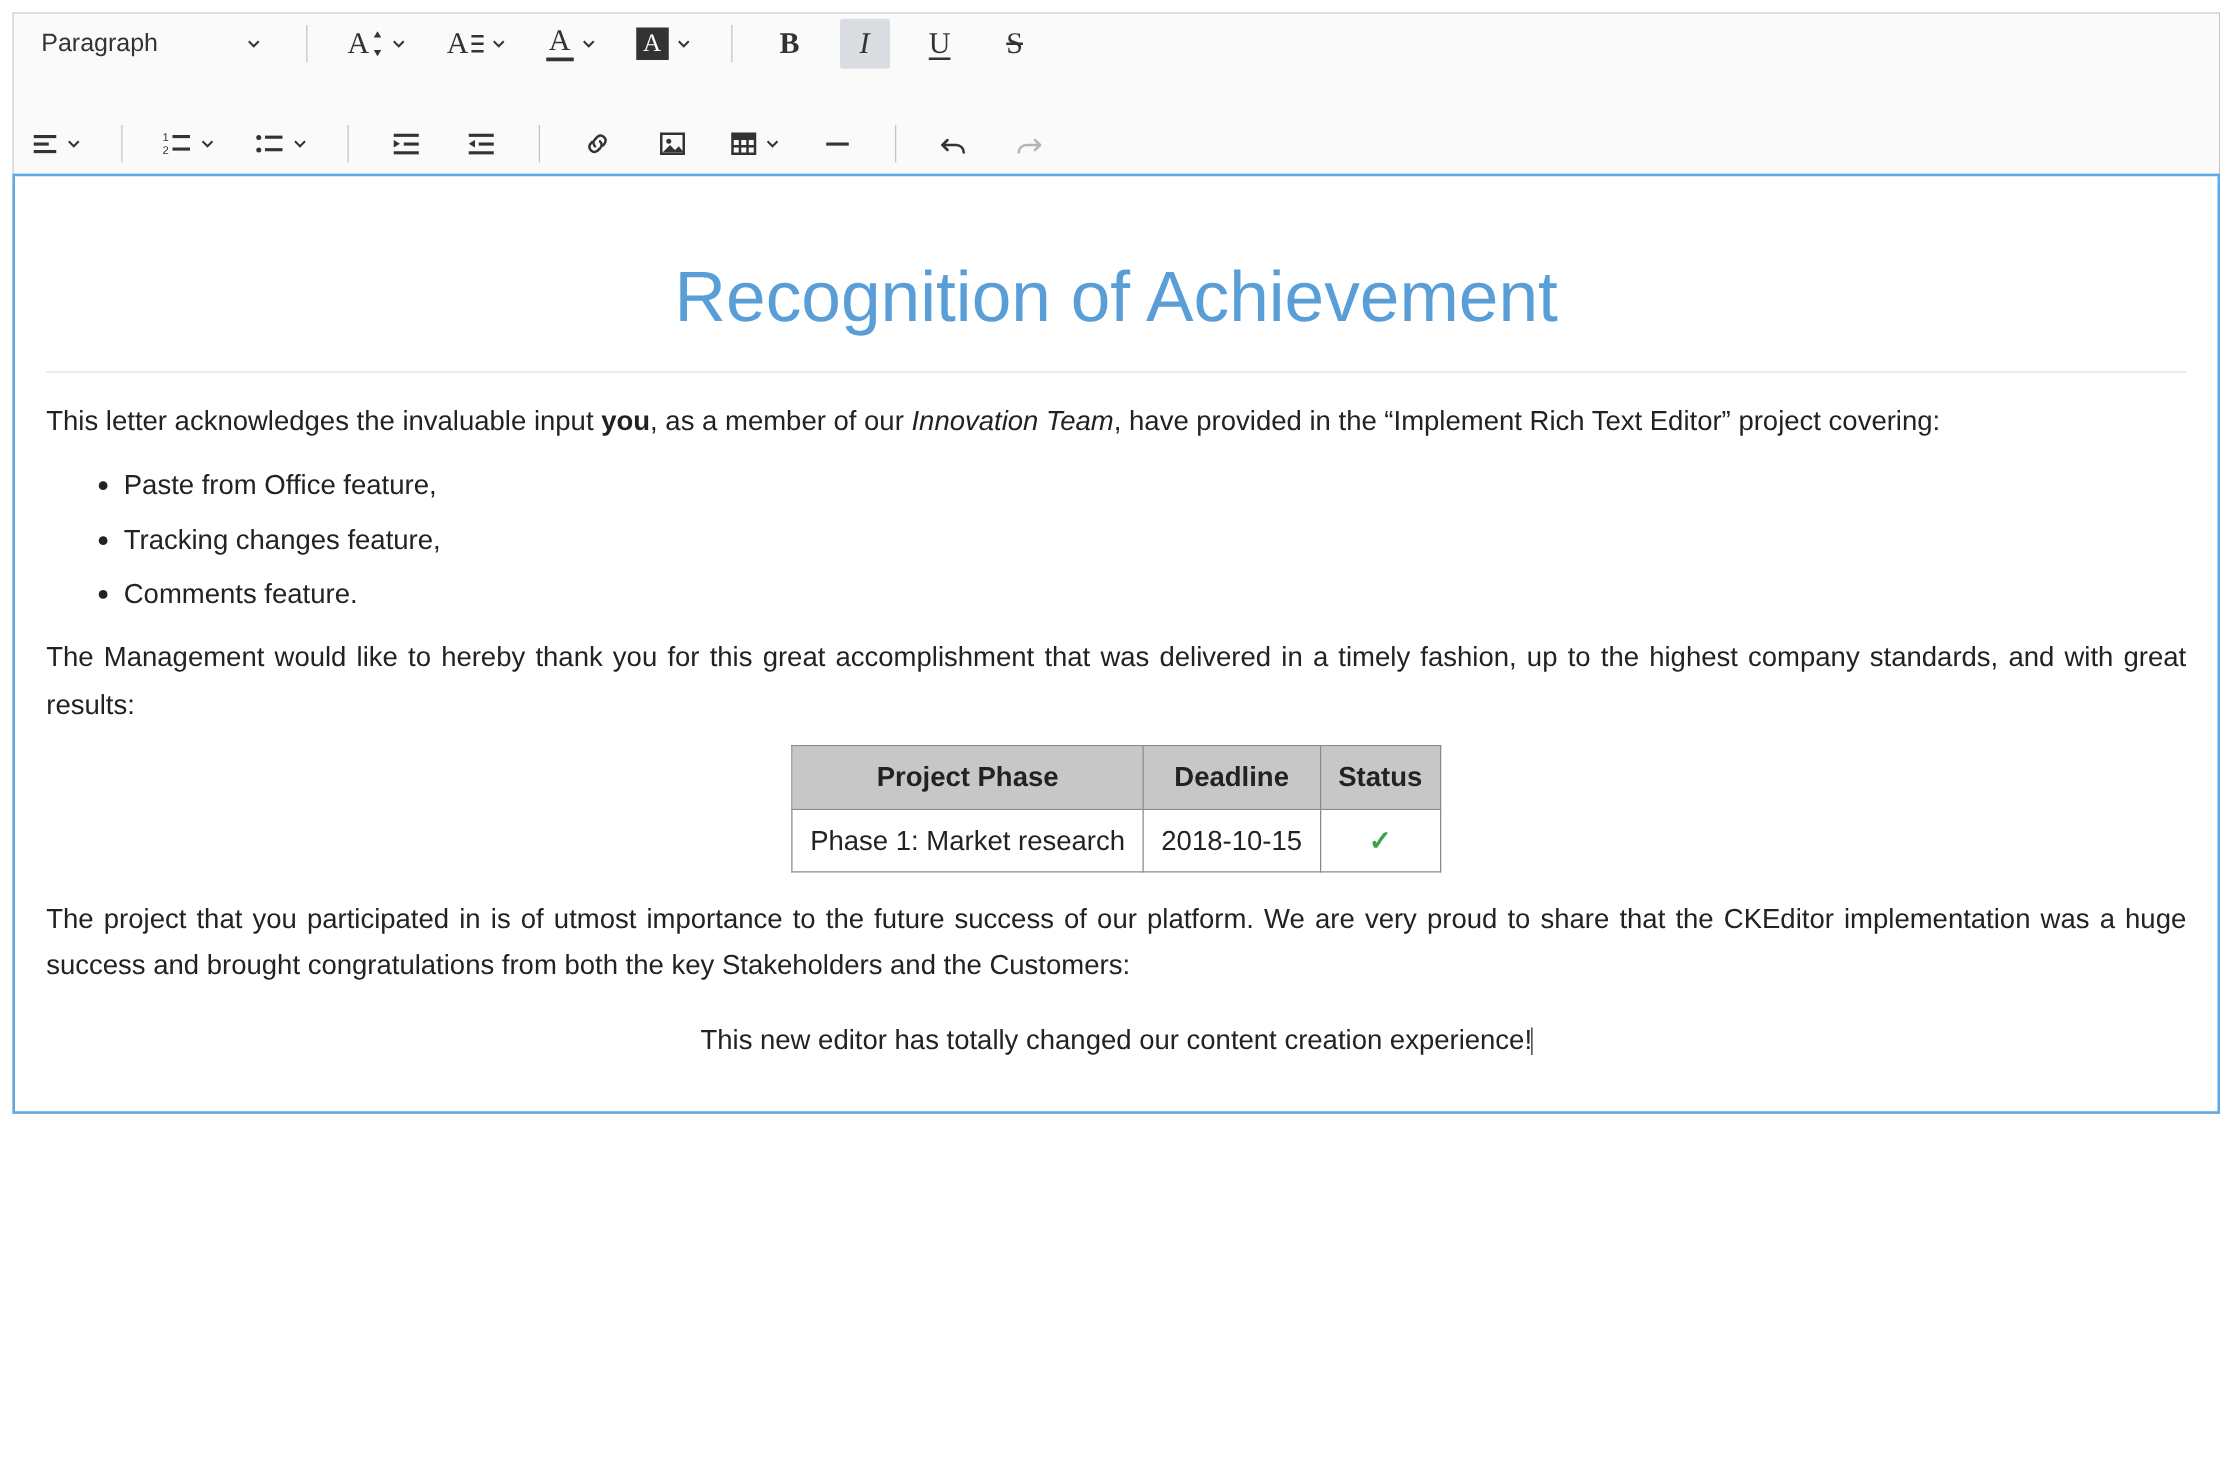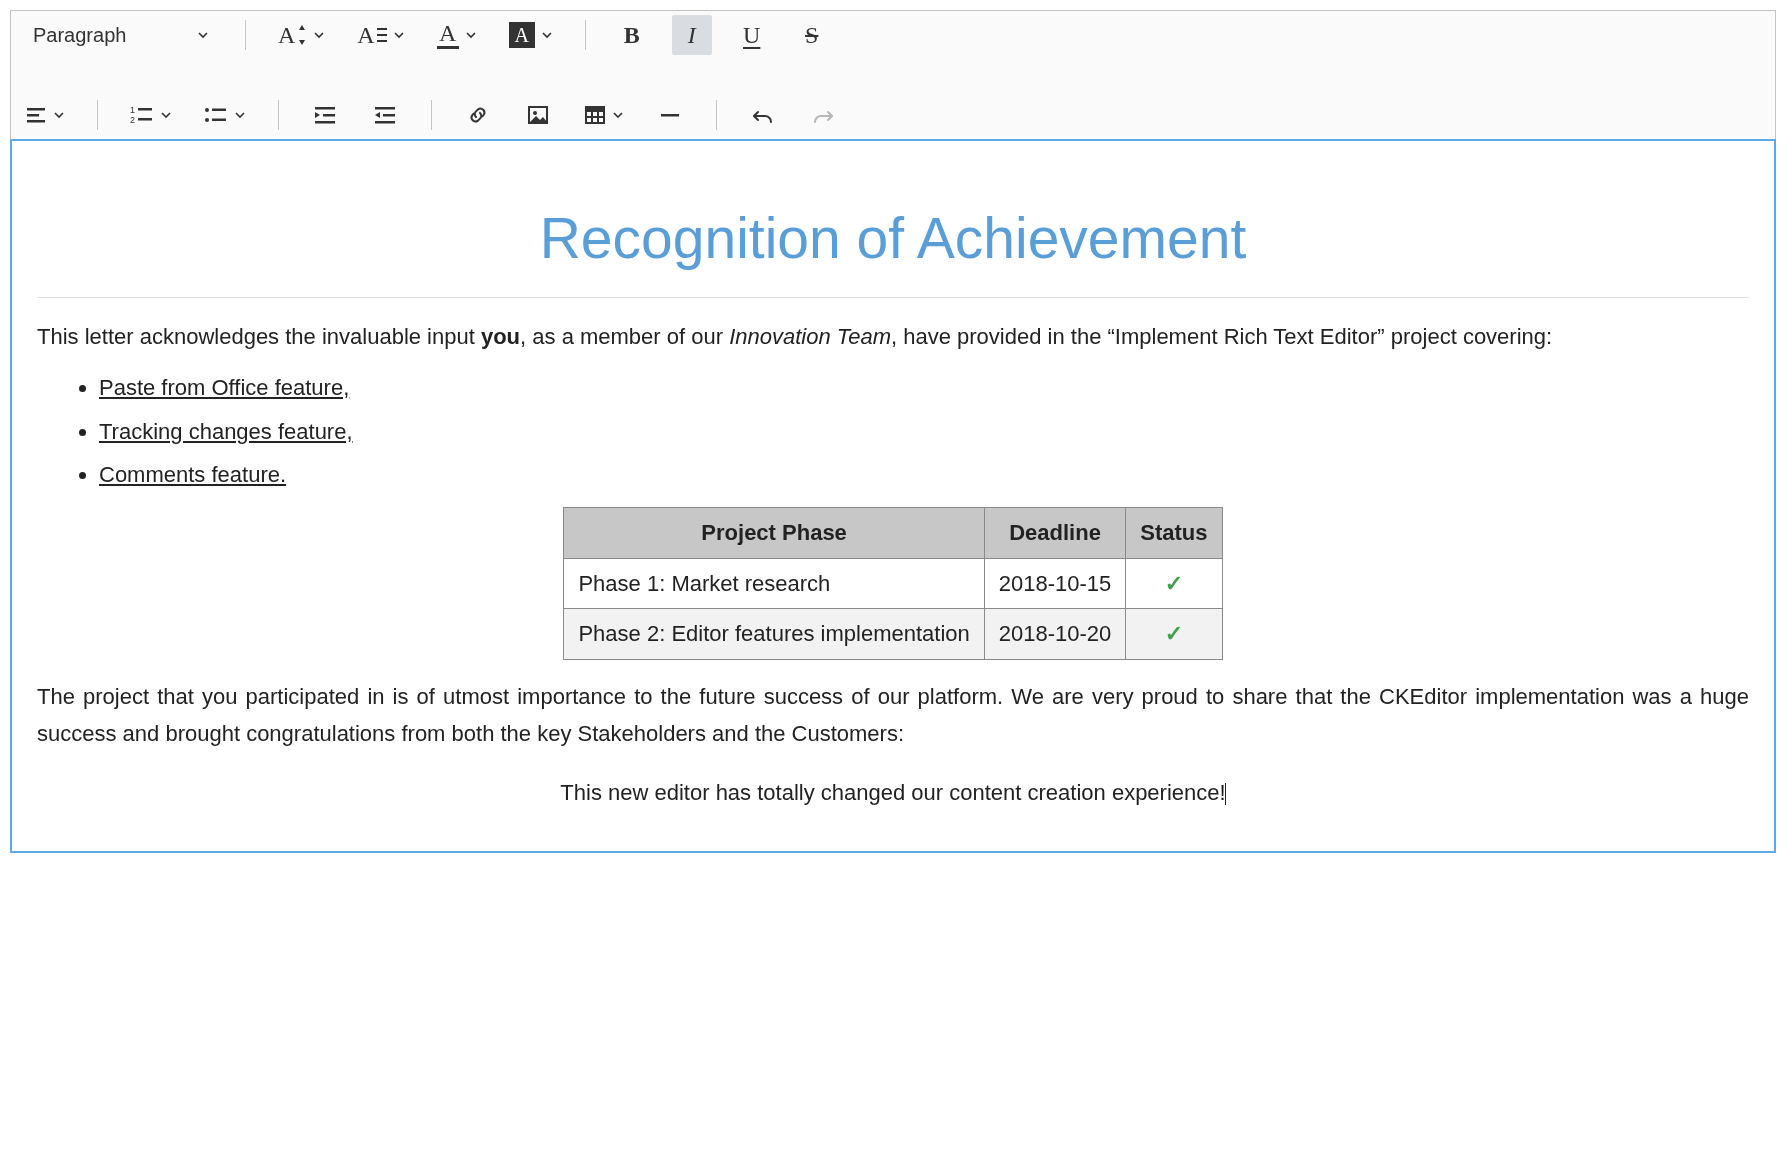--- a/index.html
+++ b/index.html
@@ -80,21 +80,20 @@
     border-top: 1px solid #e0e0e0;
     margin: 0 0 20px 0;
   }
   .para {
     text-align: justify;
     margin: 0 0 14px 0;
   }
   .content-area ul {
     margin: 6px 0 14px 0;
     padding-left: 62px;
-    text-decoration: underline;
   }
   .content-area li {
     margin: 6px 0;
   }
   .phase-table {
     border-collapse: collapse;
     margin: 14px auto 18px auto;
     padding-left: 11px;
   }
   .phase-table th, .phase-table td {
@@ -368,40 +367,36 @@
     <p class="para">
       <span>This letter acknowledges the invaluable input </span><strong>you</strong><span>, as a member of our </span><em>Innovation Team</em><span>, have provided in the “Implement Rich Text Editor” project covering:</span>
     </p>
 
     <ul>
       <li>Paste from Office feature,</li>
       <li>Tracking changes feature,</li>
       <li>Comments feature.</li>
     </ul>
 
+    <p class="para">The Management would like to hereby thank you for this great accomplishment that was delivered in a timely fashion, up to the highest company standards, and with great results:</p>
 
     <table class="phase-table">
       <thead>
         <tr>
           <th>Project Phase</th>
           <th>Deadline</th>
           <th>Status</th>
         </tr>
       </thead>
       <tbody>
         <tr>
           <td>Phase 1: Market research</td>
           <td>2018-10-15</td>
           <td class="status-cell">✓</td>
         </tr>
-        <tr>
-          <td>Phase 2: Editor features implementation</td>
-          <td>2018-10-20</td>
-          <td class="status-cell">✓</td>
-        </tr>
       </tbody>
     </table>
 
     <p class="para">The project that you participated in is of utmost importance to the future success of our platform. We are very proud to share that the CKEditor implementation was a huge success and brought congratulations from both the key Stakeholders and the Customers:</p>
 
     <p class="quote">
       <span>This new editor has totally changed our content creation experience!</span><span class="caret"></span>
     </p>
   </div>
 

